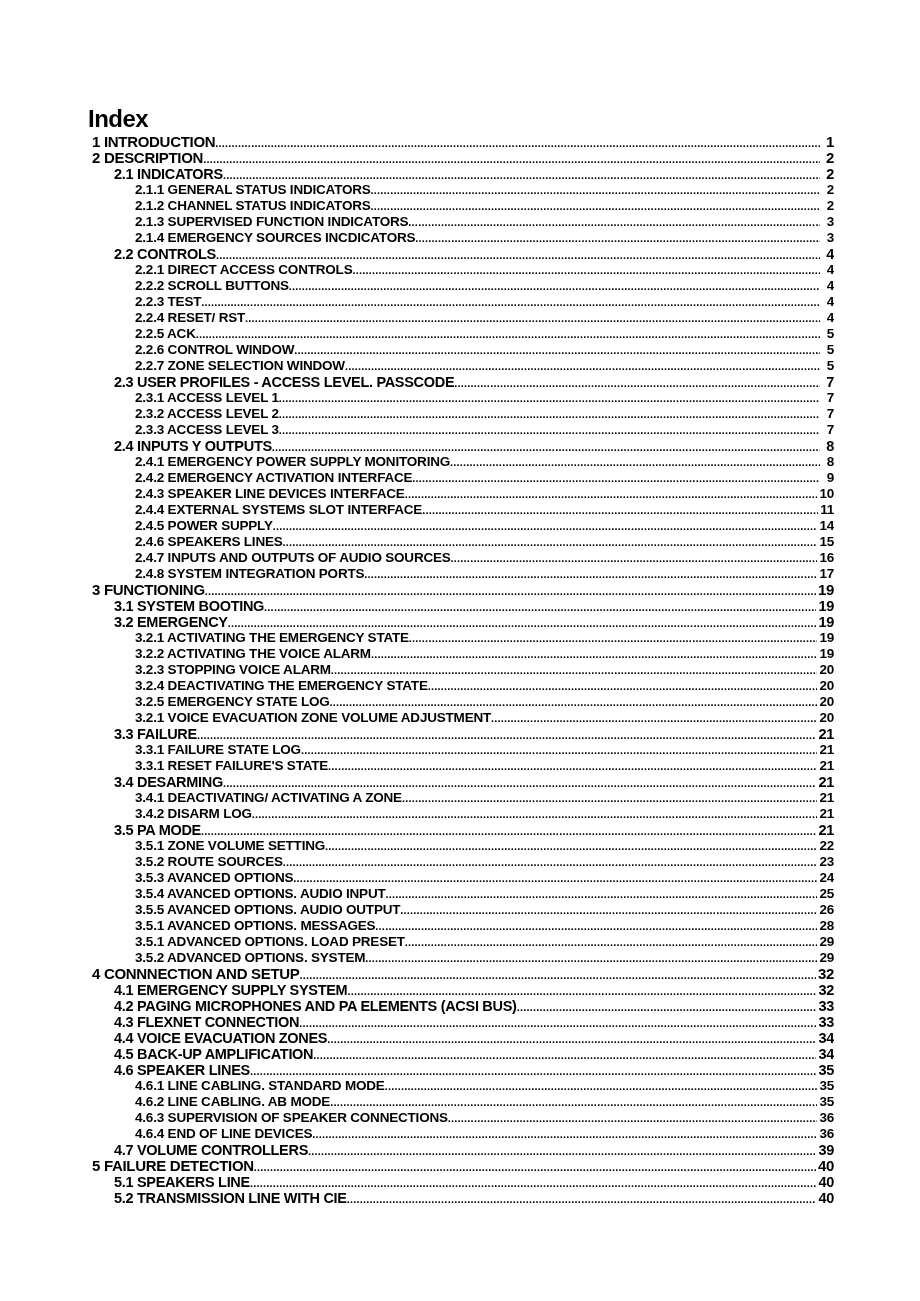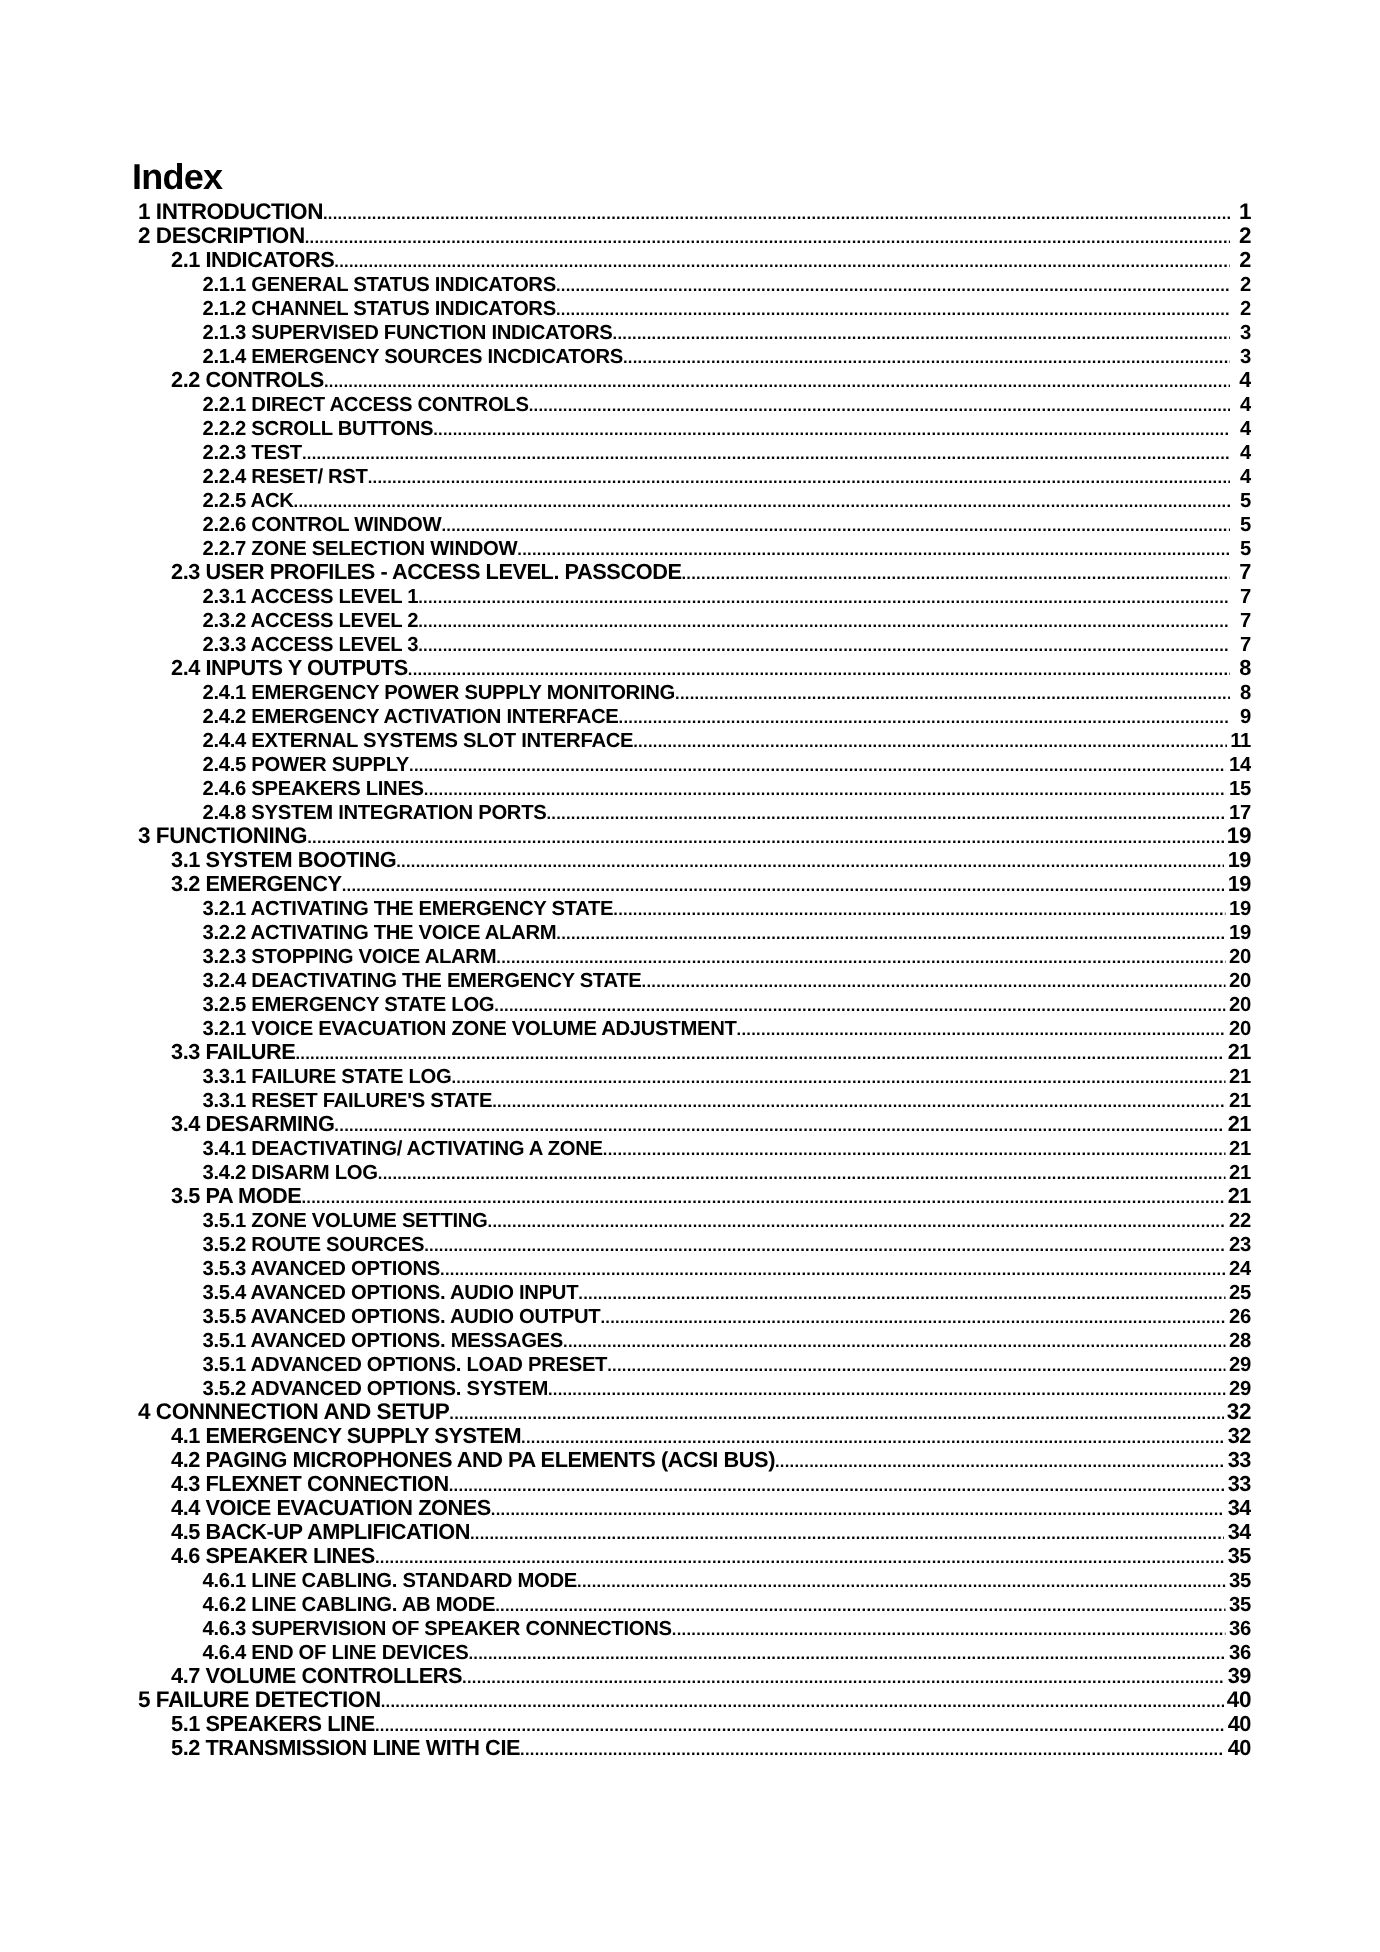--- a/index.html
+++ b/index.html
@@ -131,33 +131,43 @@
     <span class="lbl">2.4.1  EMERGENCY POWER SUPPLY MONITORING</span>
     <span class="dots"></span>
     <span class="pg">8</span>
   </li>
       <li class="entry l3">
     <span class="lbl">2.4.2 EMERGENCY ACTIVATION INTERFACE</span>
     <span class="dots"></span>
     <span class="pg">9</span>
   </li>
       <li class="entry l3">
+    <span class="lbl">2.4.3 SPEAKER LINE DEVICES INTERFACE</span>
+    <span class="dots"></span>
+    <span class="pg">10</span>
+  </li>
+      <li class="entry l3">
     <span class="lbl">2.4.4 EXTERNAL SYSTEMS SLOT INTERFACE</span>
     <span class="dots"></span>
     <span class="pg">11</span>
   </li>
       <li class="entry l3">
     <span class="lbl">2.4.5 POWER SUPPLY</span>
     <span class="dots"></span>
     <span class="pg">14</span>
   </li>
       <li class="entry l3">
     <span class="lbl">2.4.6 SPEAKERS LINES</span>
     <span class="dots"></span>
     <span class="pg">15</span>
+  </li>
+      <li class="entry l3">
+    <span class="lbl">2.4.7 INPUTS AND OUTPUTS OF AUDIO SOURCES</span>
+    <span class="dots"></span>
+    <span class="pg">16</span>
   </li>
       <li class="entry l3">
     <span class="lbl">2.4.8 SYSTEM INTEGRATION PORTS</span>
     <span class="dots"></span>
     <span class="pg">17</span>
   </li>
       <li class="entry l1">
     <span class="lbl">3 FUNCTIONING</span>
     <span class="dots"></span>
     <span class="pg">19</span>

